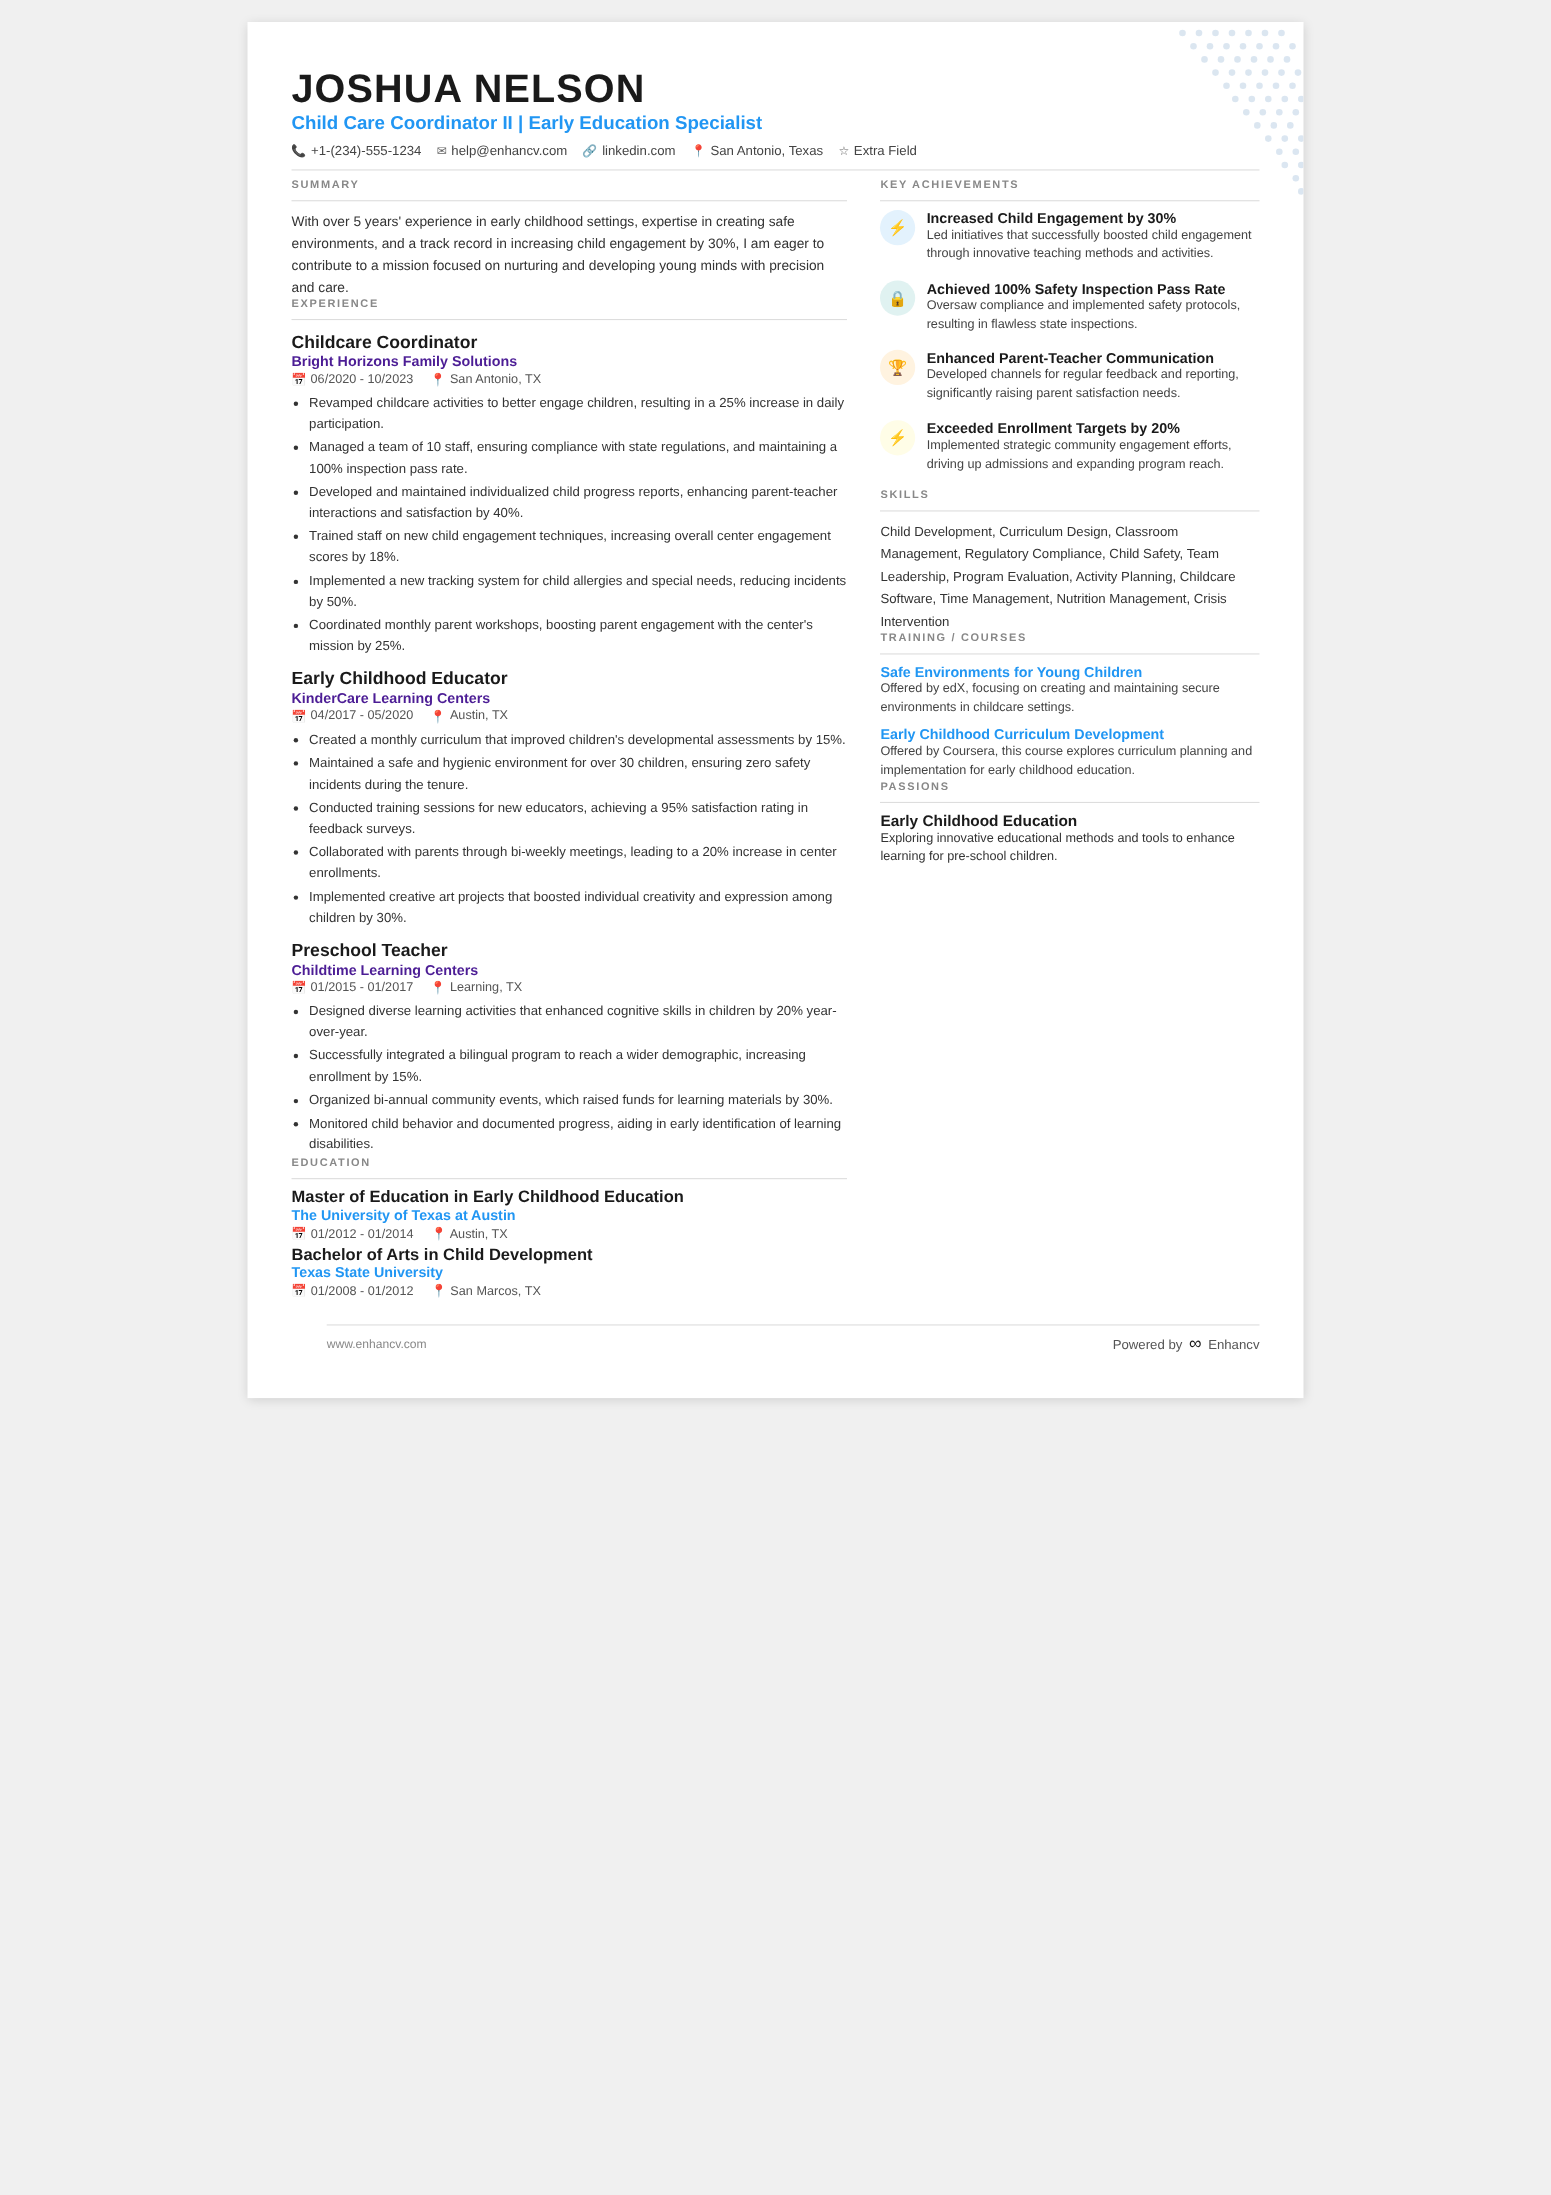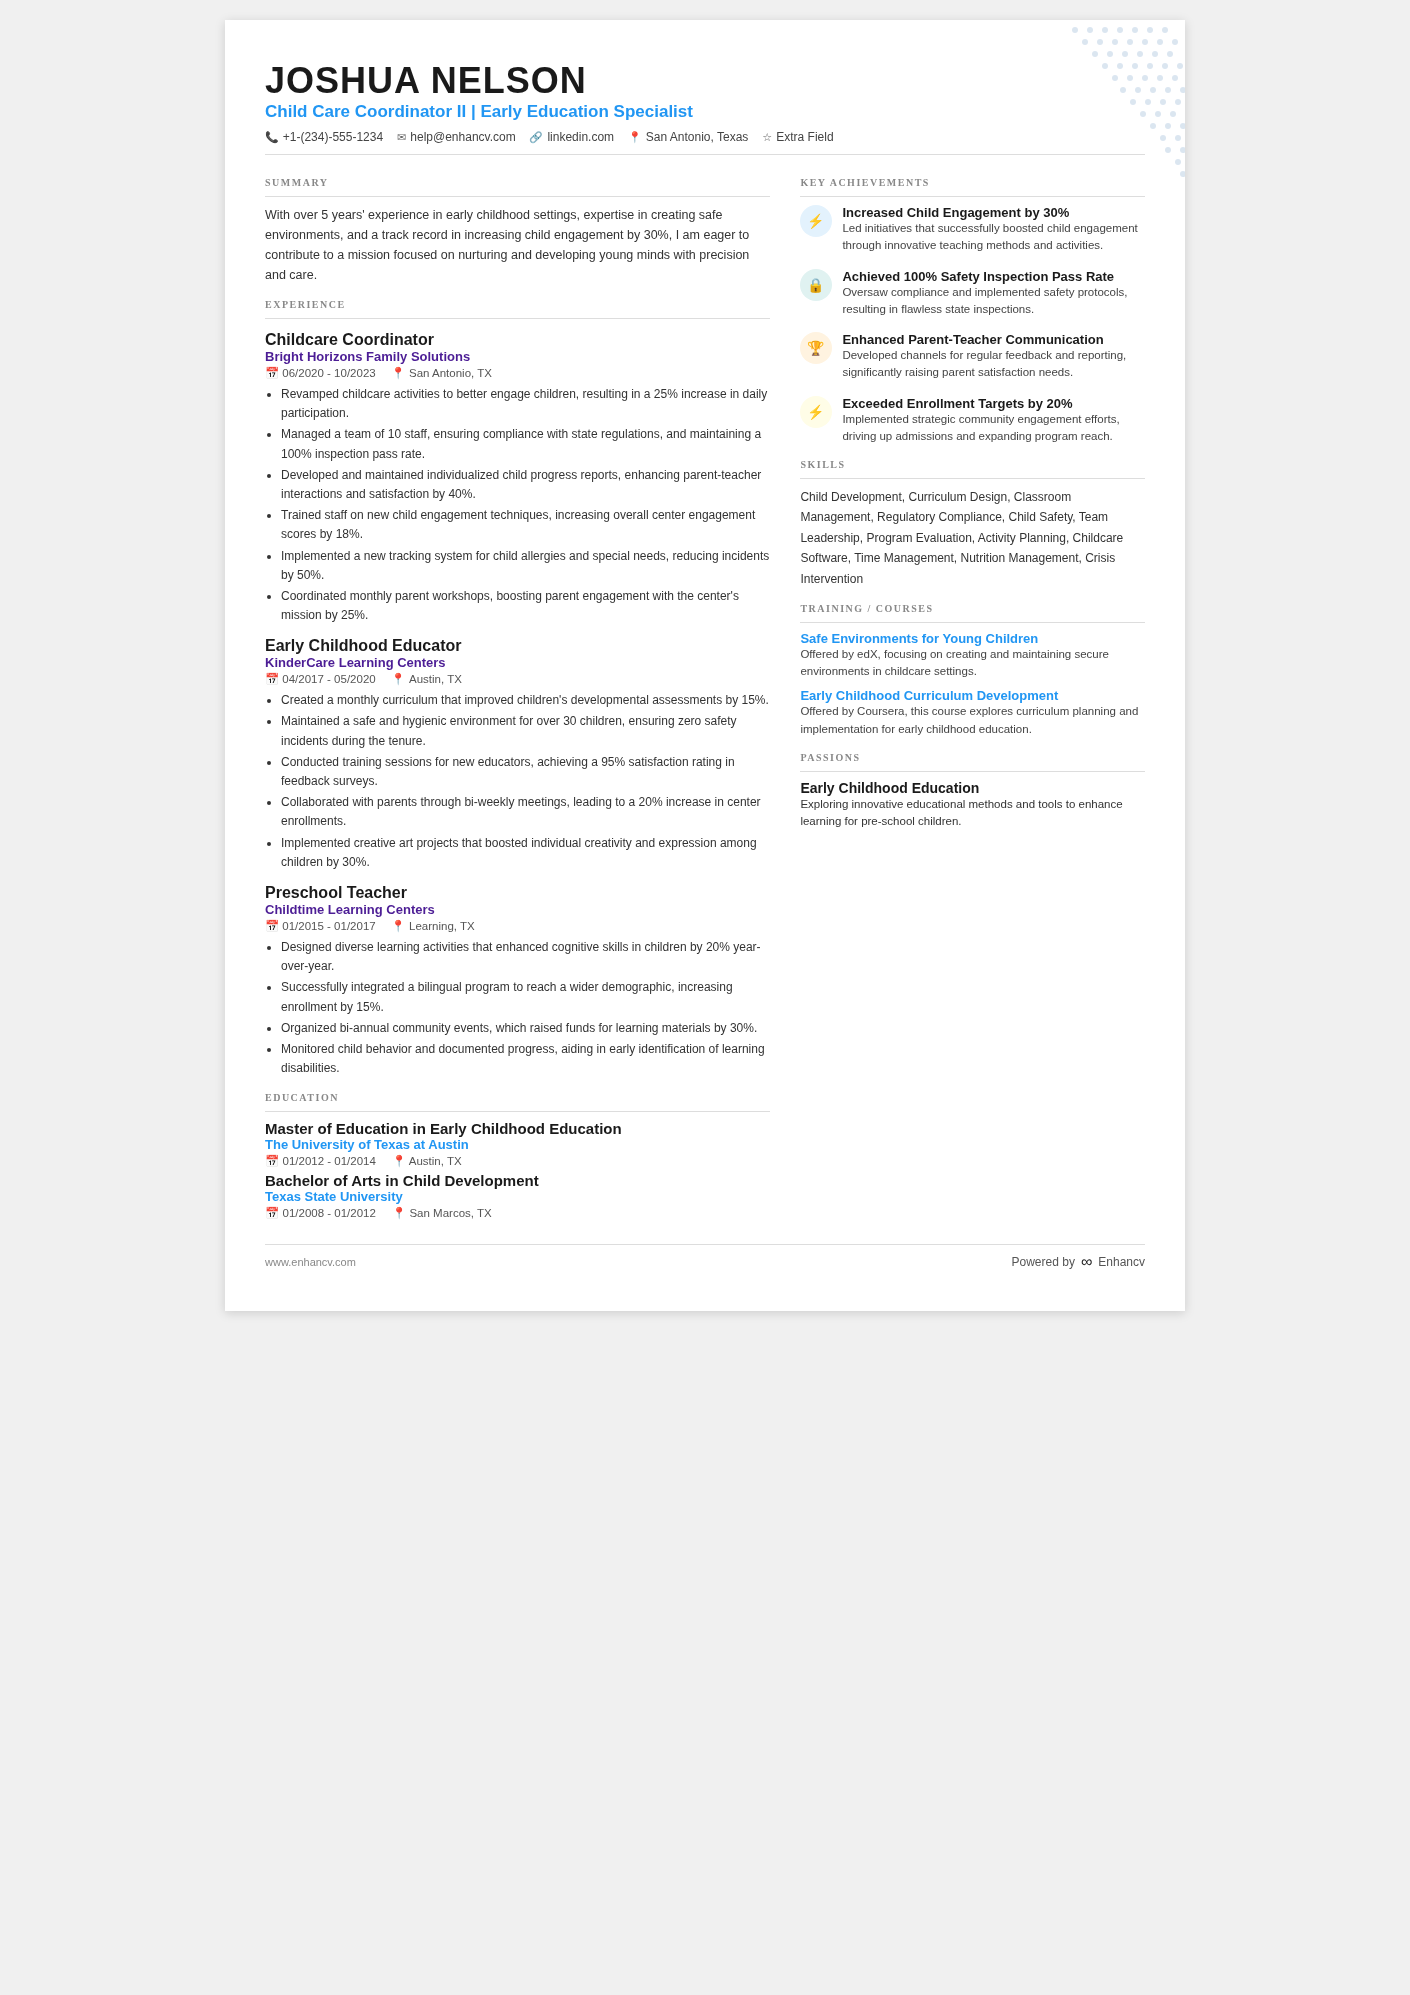--- a/index.html
+++ b/index.html
@@ -67,22 +67,20 @@
     .right-col { flex: 0.75; }
 
     
     .section-label {
       font-size: 10px;
       font-weight: 700;
       letter-spacing: 1.5px;
       color: #888;
       text-transform: uppercase;
       margin-bottom: 6px;
-      margin-top: 14px;
-      font-family: Liberation Serif, serif;
     }
 
     
     .summary-text {
       font-size: 12.5px;
       color: #333;
       line-height: 1.6;
     }
 
     
@@ -201,20 +199,21 @@
     
     .footer {
       border-top: 1px solid #ddd;
       margin-top: 20px;
       padding-top: 8px;
       display: flex;
       justify-content: space-between;
       align-items: center;
       font-size: 11px;
       color: #888;
+      margin-left: 32px;
     }
     .footer-logo {
       display: flex;
       align-items: center;
       gap: 6px;
       color: #555;
       font-size: 12px;
     }
     .footer-logo-icon {
       font-size: 16px;

